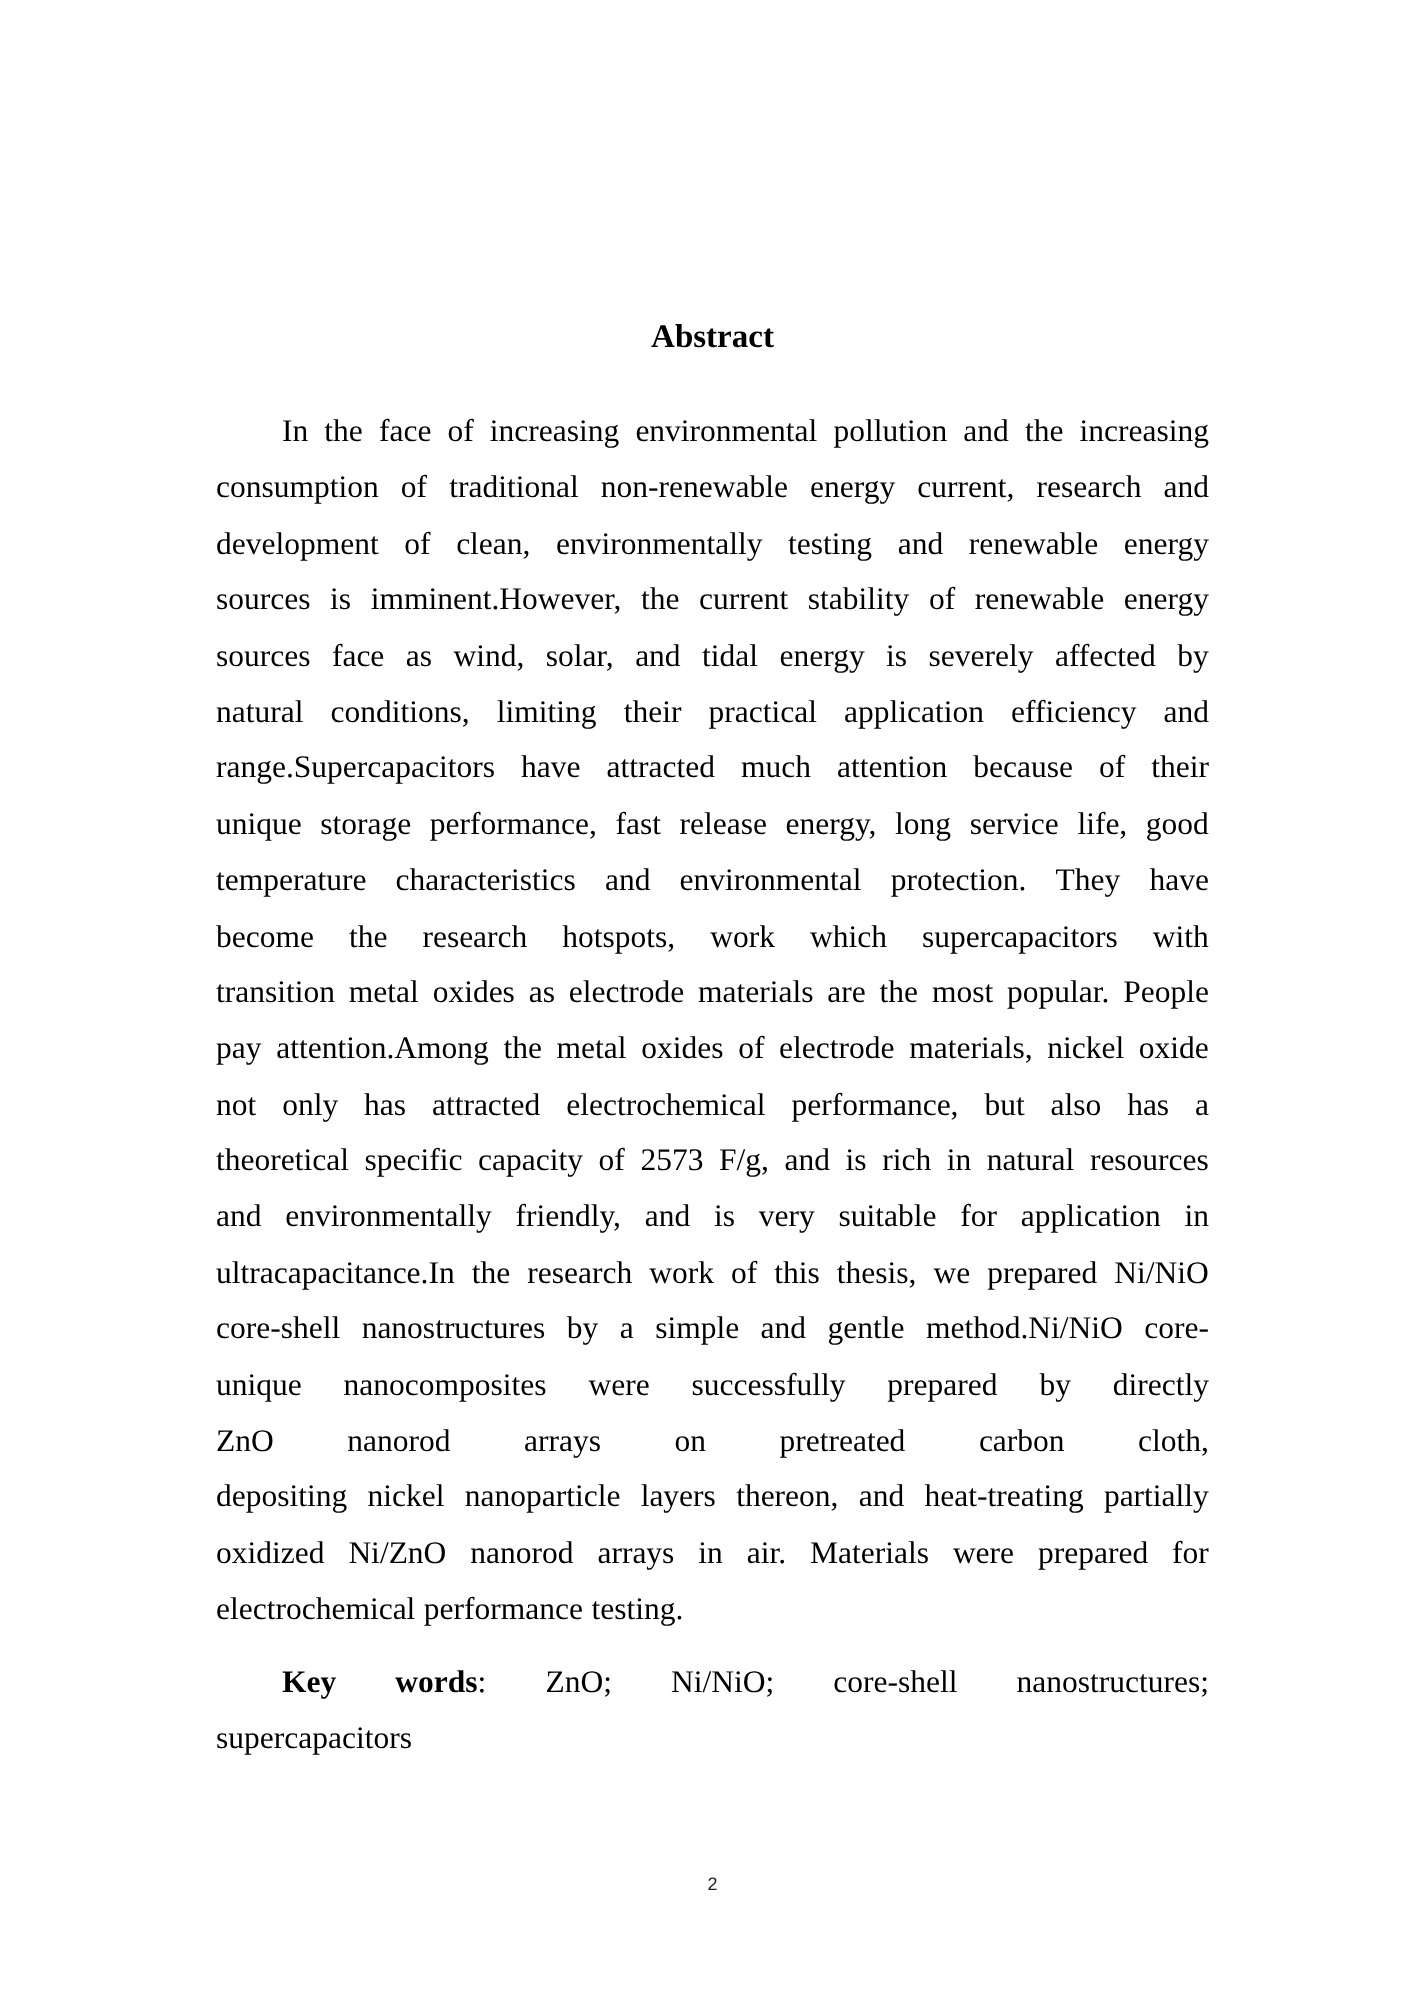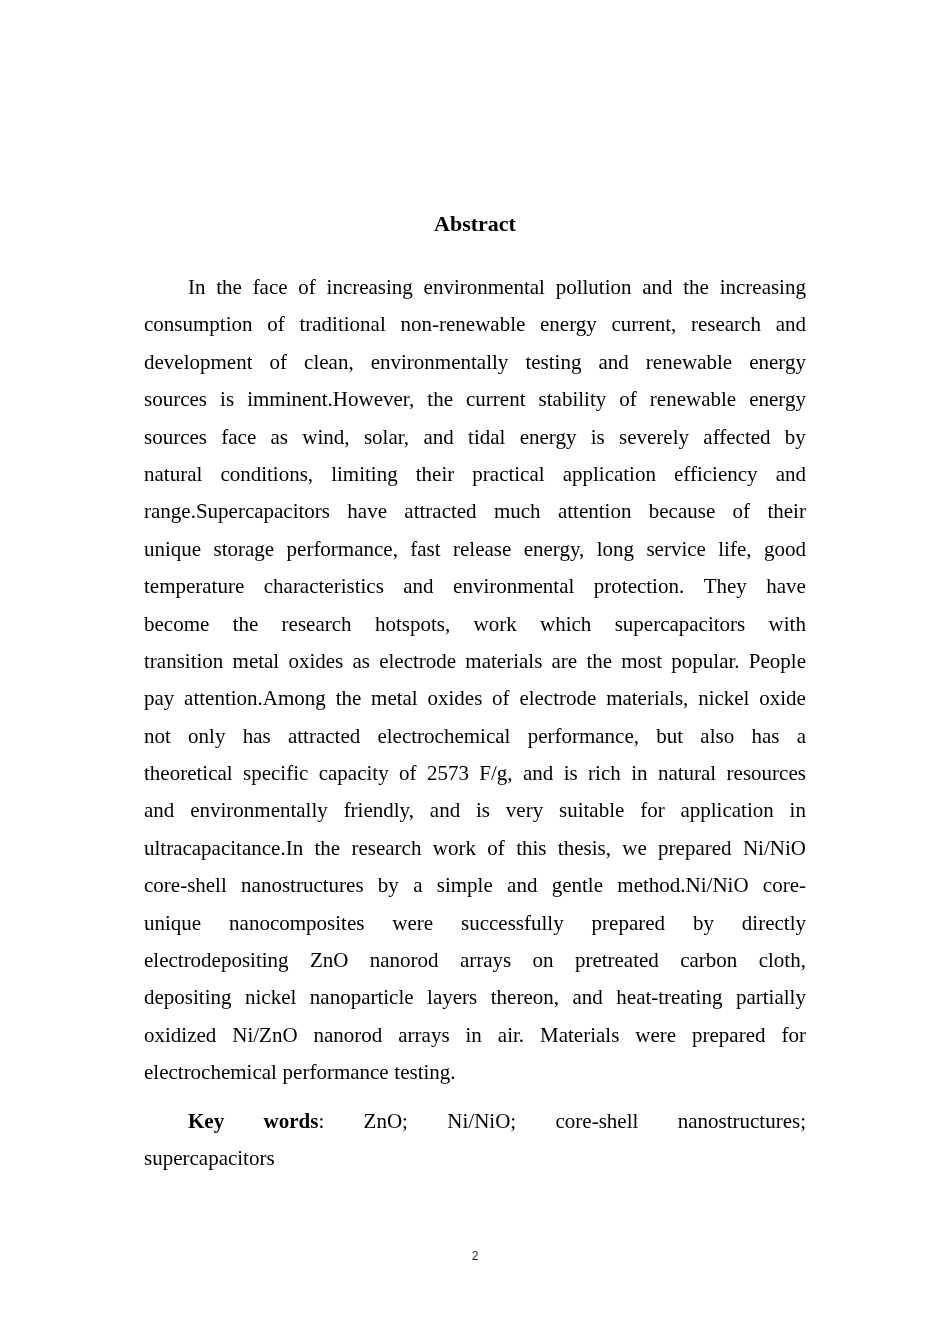--- a/index.html
+++ b/index.html
@@ -282,21 +282,20 @@
       <div class="jline">
         <span>unique</span>
         <span>nanocomposites</span>
         <span>were</span>
         <span>successfully</span>
         <span>prepared</span>
         <span>by</span>
         <span>directly</span>
       </div>
       <div class="jline">
-        <span>electrodepositing</span>
         <span>ZnO</span>
         <span>nanorod</span>
         <span>arrays</span>
         <span>on</span>
         <span>pretreated</span>
         <span>carbon</span>
         <span>cloth,</span>
       </div>
       <div class="jline">
         <span>depositing</span>

